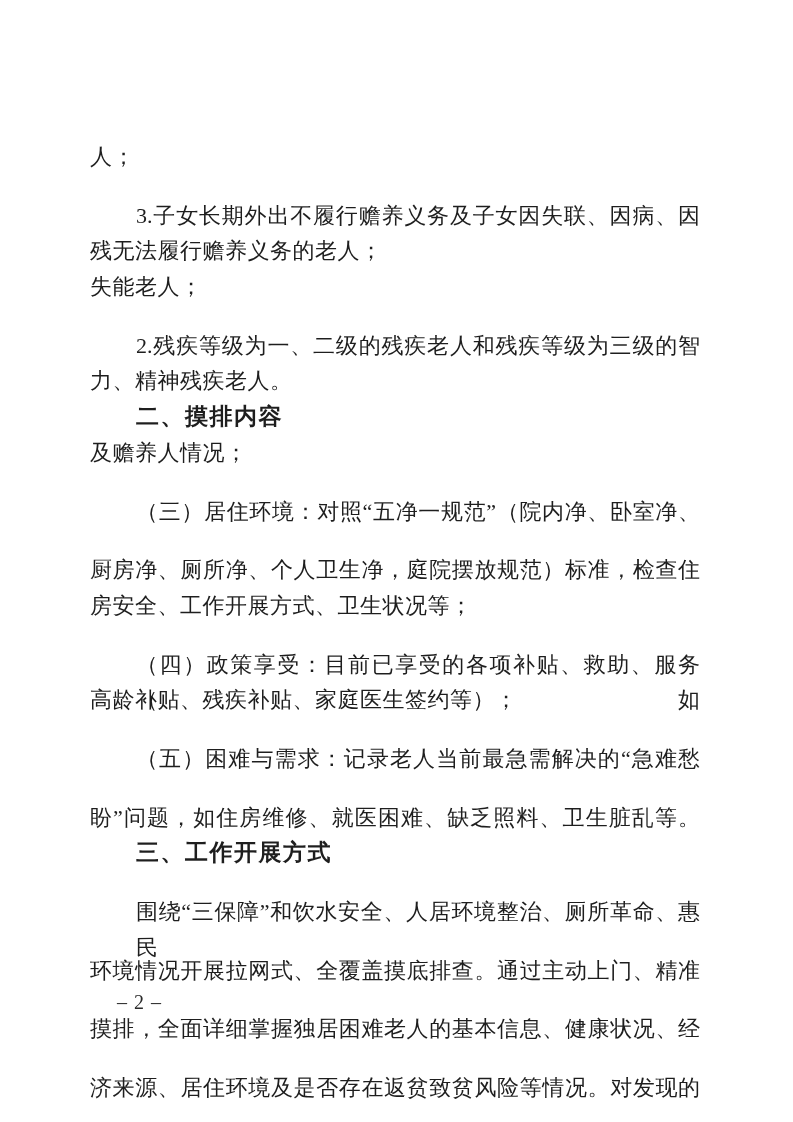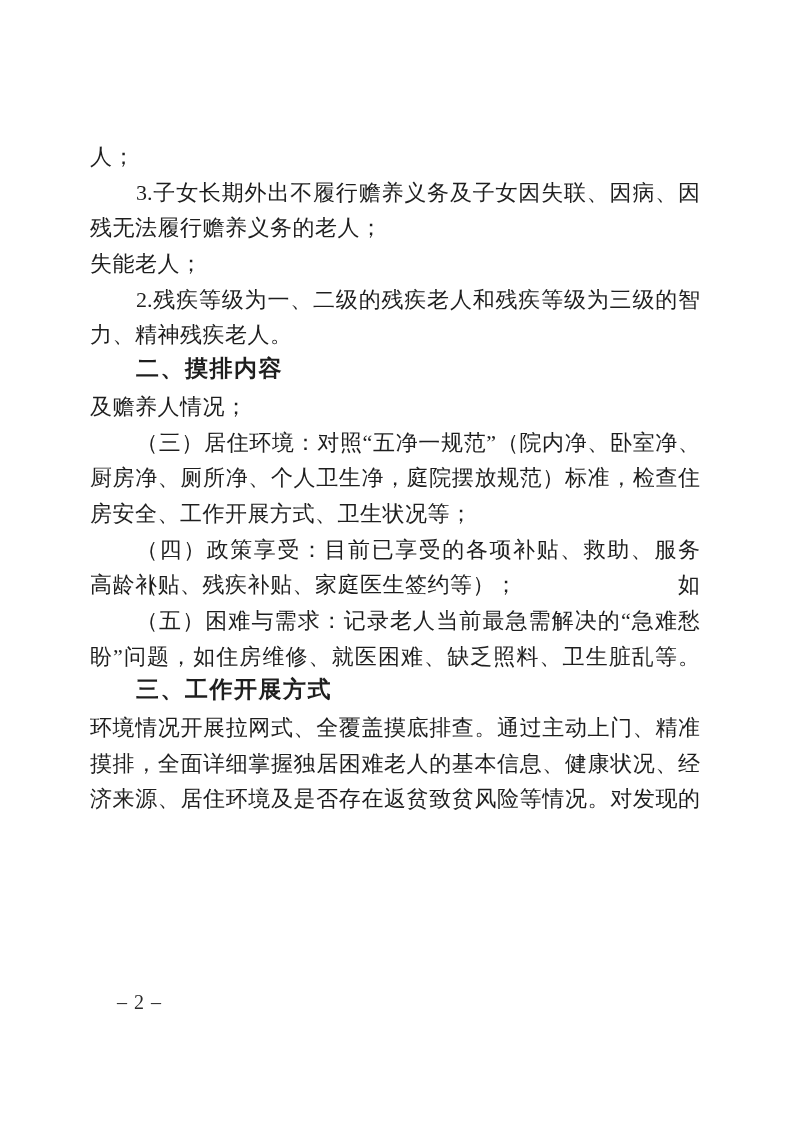--- a/index.html
+++ b/index.html
@@ -34,23 +34,24 @@
     white-space: nowrap;
   }
   .ln.indent {
     padding-left: 46px;
   }
   .ln.full {
     white-space: normal;
     letter-spacing: 0;
     text-align: justify;
     text-align-last: justify;
+    margin-top: 23px;
   }
   .ln.heading {
-    font-family: Liberation Mono, monospace;
+    font-family: Liberation Serif, serif;
     font-weight: 700;
     font-size: 23px;
     letter-spacing: 1.5px;
     white-space: nowrap;
     text-align: right;
     text-align-last: left;
   }
   .footer {
     position: absolute;
     left: 117px;
@@ -74,18 +75,19 @@
     <div class="ln indent heading">二、摸排内容</div>
     <div class="ln">及赡养人情况；</div>
     <div class="ln indent full">（三）居住环境：对照“五净一规范”（院内净、卧室净、</div>
     <div class="ln full">厨房净、厕所净、个人卫生净，庭院摆放规范）标准，检查住</div>
     <div class="ln">房安全、工作开展方式、卫生状况等；</div>
     <div class="ln indent full">（四）政策享受：目前已享受的各项补贴、救助、服务（如</div>
     <div class="ln">高龄补贴、残疾补贴、家庭医生签约等）；</div>
     <div class="ln indent full">（五）困难与需求：记录老人当前最急需解决的“急难愁</div>
     <div class="ln full">盼”问题，如住房维修、就医困难、缺乏照料、卫生脏乱等。</div>
     <div class="ln indent heading">三、工作开展方式</div>
+    <div class="ln indent full">围绕“三保障”和饮水安全、人居环境整治、厕所革命、惠民</div>
     <div class="ln full">环境情况开展拉网式、全覆盖摸底排查。通过主动上门、精准</div>
     <div class="ln full">摸排，全面详细掌握独居困难老人的基本信息、健康状况、经</div>
     <div class="ln full">济来源、居住环境及是否存在返贫致贫风险等情况。对发现的</div>
   </main>
   <div class="footer">– 2 –</div>
 </div>
 
 </body></html>

